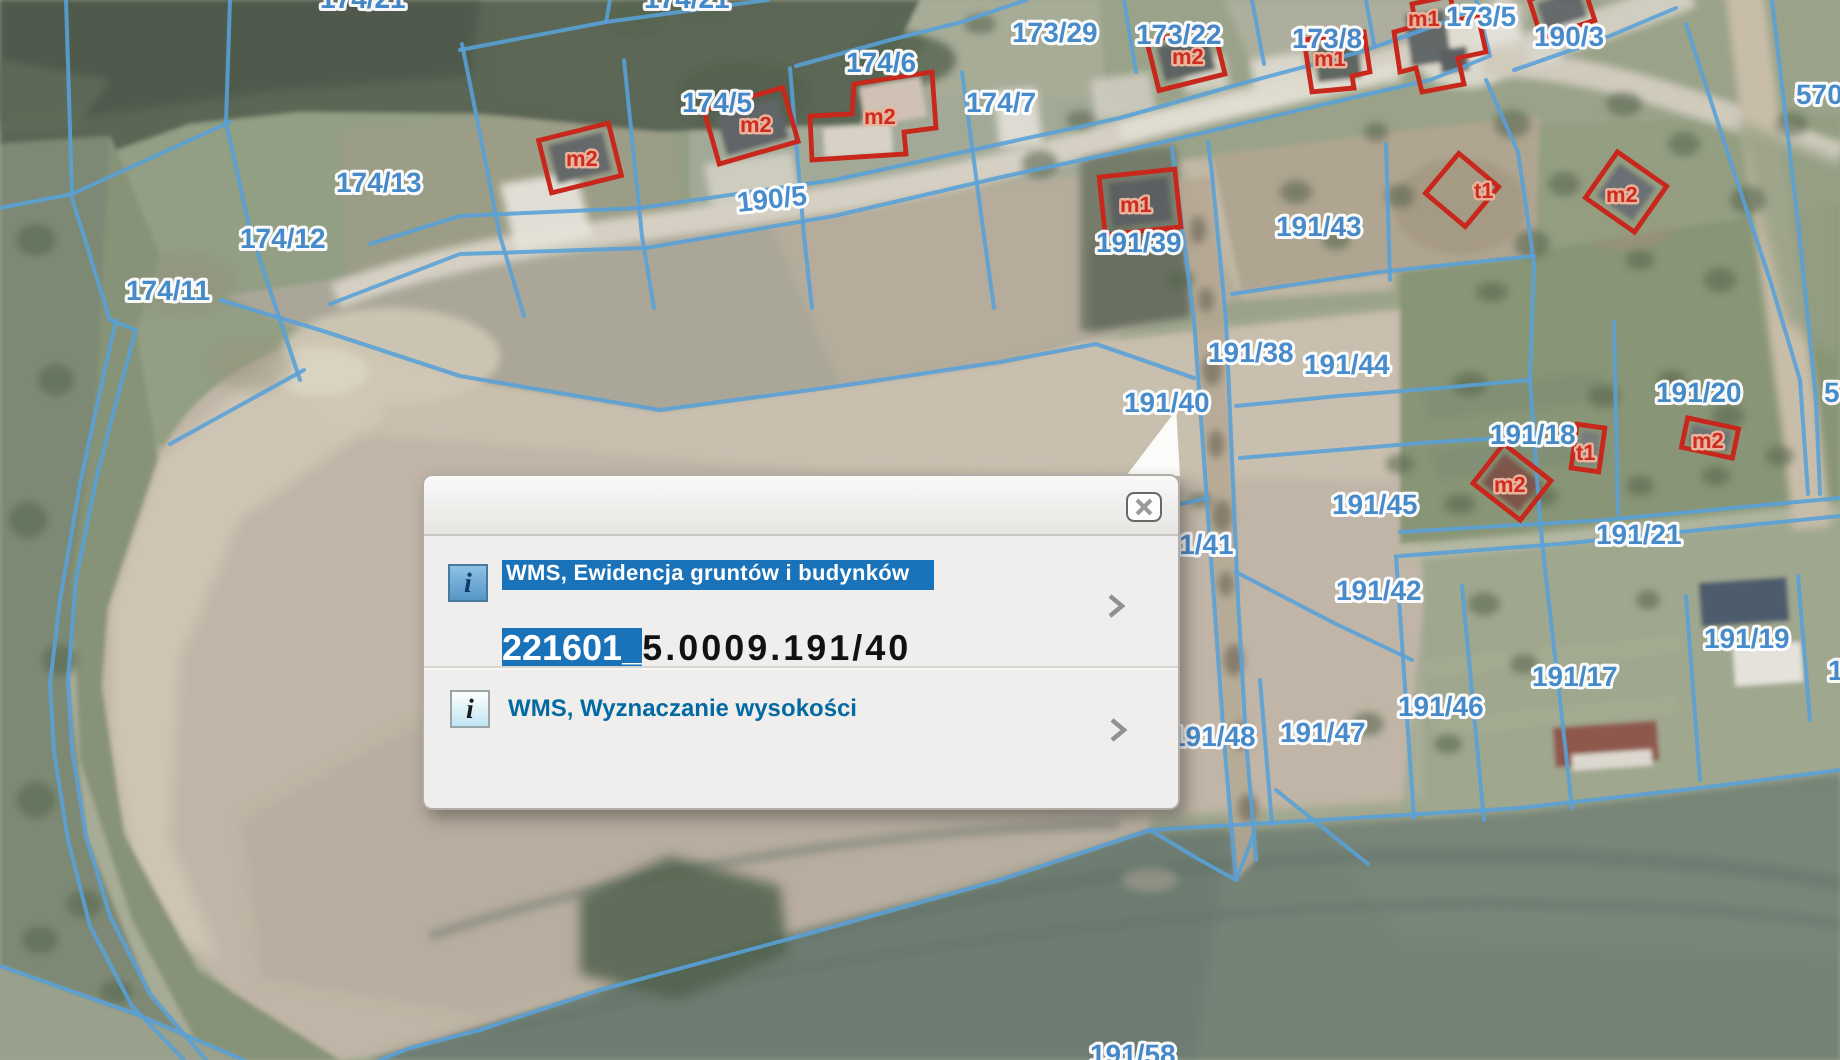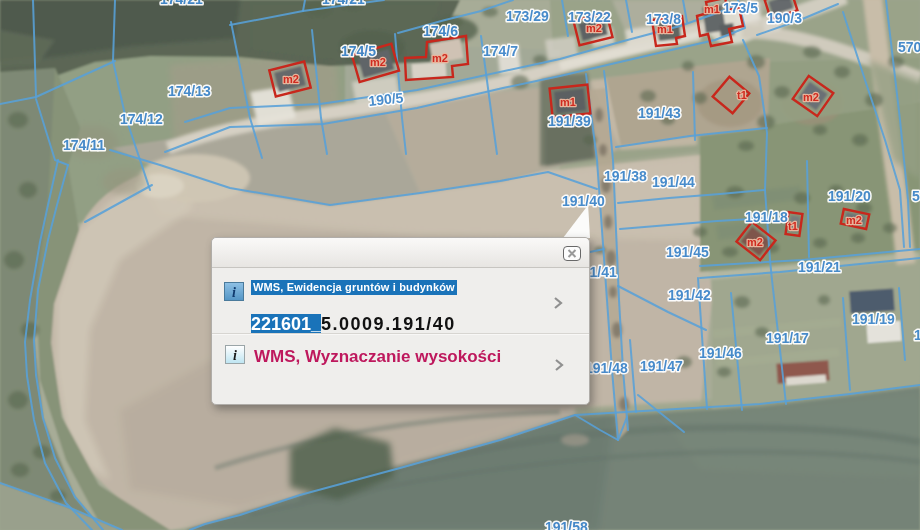--- a/index.html
+++ b/index.html
@@ -442,33 +442,33 @@
 <div style="position:absolute;left:351px;top:8px;width:16px;height:13px;background:#fdfdfd;border:1.5px solid #686868;border-radius:4px;">
 <svg width="16" height="13" viewBox="0 0 16 13" style="display:block">
           <path d="M4.5,3 L11.5,10 M11.5,3 L4.5,10" stroke="#9a9a9a" stroke-width="2" fill="none"></path>
         </svg>
 </div>
 
 <div style="position:absolute;left:12px;top:44px;width:18px;height:17px;background:linear-gradient(#8ec0e4,#5596c6);border:1px solid #4a7a9b;text-align:center;">
 <span style="font-family:'Liberation Serif',serif;font-weight:bold;font-style:italic;font-size:14px;color:#103a6d;line-height:17px;">i</span>
 </div>
 
-<div style="position:absolute;left:39px;top:42px;font-size:11px;font-weight:bold;letter-spacing:.15px;color:#ffffff;background:#1a73b9;padding:1px 2px 2px 2px;">WMS, Ewidencja gruntów i budynków</div>
+<div style="position:absolute;left:39px;top:42px;font-size:11px;font-weight:bold;letter-spacing:.15px;color:#ffffff;background:#1a73b9;padding:1px 12px 2px 2px;">WMS, Ewidencja gruntów i budynków</div>
 
 <div style="position:absolute;left:39px;top:76px;font-size:18px;font-weight:bold;color:#111111;white-space:nowrap;"><span style="background:#1a73b9;color:#ffffff;">221601_</span><span style="letter-spacing:1.5px;">5.0009.191/40</span></div>
 
 <svg style="position:absolute;left:338px;top:57px;" width="16" height="16" viewBox="0 0 16 16">
         <path d="M5,3 L11,8 L5,13" fill="none" stroke="#909090" stroke-width="2.2"></path>
       </svg>
 
 <div style="position:absolute;left:0;top:95px;right:0;height:1px;background:#d7d5d1;border-bottom:1px solid #f8f7f6;"></div>
 
 <div style="position:absolute;left:13px;top:107px;width:18px;height:17px;background:linear-gradient(#ffffff,#bfe5f2);border:1px solid #9aa5a8;text-align:center;">
 <span style="font-family:'Liberation Serif',serif;font-weight:bold;font-style:italic;font-size:14px;color:#1a1a1a;line-height:17px;">i</span>
 </div>
 
-<div style="position:absolute;left:42px;top:109px;font-size:17px;font-weight:bold;color:#be185d;">WMS, Wyznaczanie wysokości</div>
+<div style="position:absolute;left:42px;top:109px;font-size:12px;font-weight:bold;color:#0369a1;">WMS, Wyznaczanie wysokości</div>
 
 <svg style="position:absolute;left:339px;top:119px;" width="16" height="16" viewBox="0 0 16 16">
         <path d="M5,3 L11,8 L5,13" fill="none" stroke="#909090" stroke-width="2.2"></path>
       </svg>
 </div>
 </div>
 
 </body></html>

